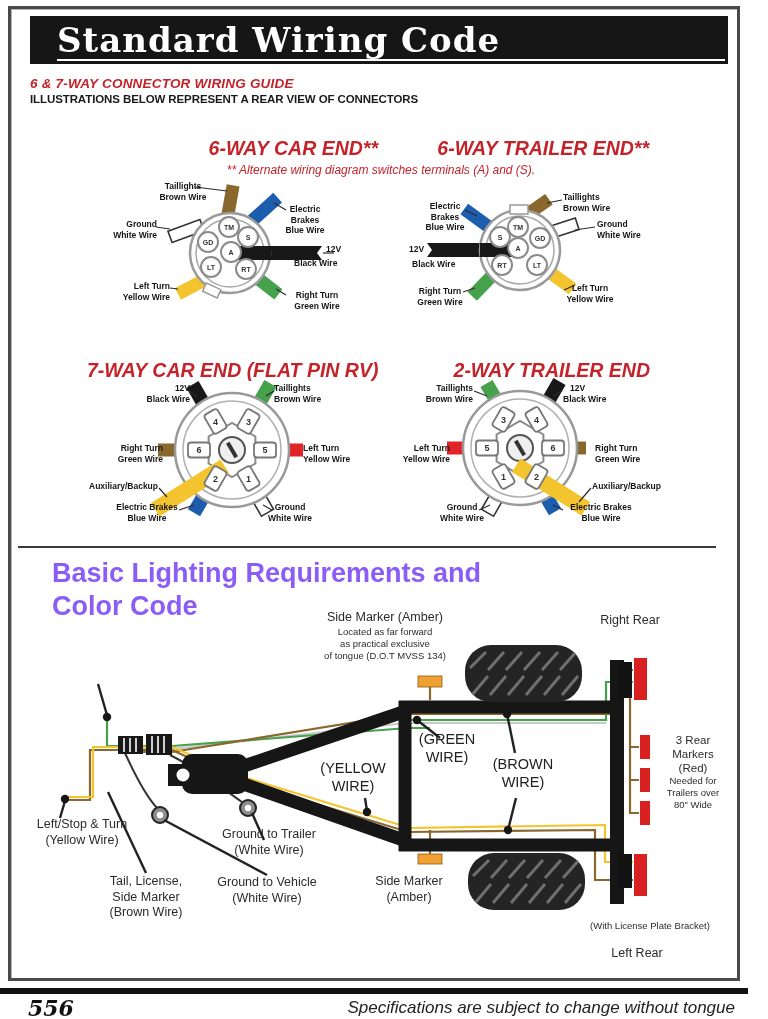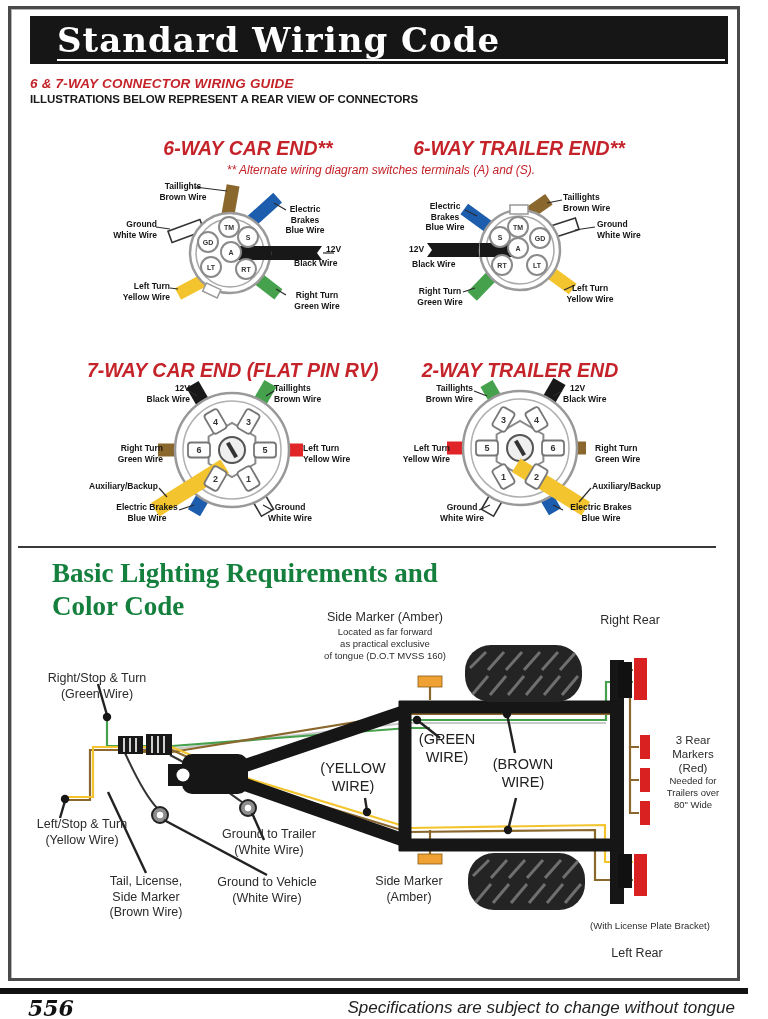--- a/index.html
+++ b/index.html
@@ -8,28 +8,28 @@
   .abs{position:absolute}
   
   #frame{position:absolute;left:8px;top:6px;width:726px;height:969px;border:3px solid #4a4a4a;box-shadow:1px 1px 0 #b5b5b5 inset}
   
   #hdrbar{position:absolute;left:30px;top:16px;width:698px;height:48px;background:#161616}
   #hdrtitle{position:absolute;left:27px;top:4px;color:#fff;font-family:"DejaVu Serif",serif;
             font-weight:bold;font-size:34px;letter-spacing:1px;white-space:nowrap}
   #hdrline{position:absolute;left:27px;right:3px;bottom:3px;height:2px;background:#fff}
   .redhead{position:absolute;left:30px;top:76px;font:italic bold 13.5px "Liberation Sans",sans-serif;color:#c4232a;letter-spacing:.2px}
   .subhead{position:absolute;left:30px;top:93px;font:bold 11.5px "Liberation Sans",sans-serif;color:#1a1a1a;letter-spacing:-0.1px}
-  .conn-title{position:absolute;font:italic bold 19.5px "Liberation Sans",sans-serif;color:#c4232a;text-align:center;white-space:nowrap}
+  .conn-title{position:absolute;font:italic bold 19.5px "Liberation Sans",sans-serif;color:#c4232a;text-align:right;white-space:nowrap}
   .footnote{position:absolute;font:italic 12px "Liberation Sans",sans-serif;color:#c4232a;text-align:center;white-space:nowrap}
   
   .wl{position:absolute;font:bold 8.5px/10.5px "Liberation Sans",sans-serif;color:#151515;white-space:nowrap}
   .wl.ra{text-align:right}.wl.ca{text-align:center}
   
   #divider{position:absolute;left:18px;top:546px;width:698px;height:2px;background:#3a3a3a}
-  .basict{position:absolute;left:52px;font-family:Liberation Serif, serif;font-weight:bold;font-size:27px;color:#15803d;white-space:nowrap}
+  .basict{position:absolute;left:52px;font-family:Liberation Sans, sans-serif;font-weight:bold;font-size:27px;color:#8b5cf6;white-space:nowrap}
   
   .bl{position:absolute;font:12.5px/15.5px "Liberation Sans",sans-serif;color:#2b2b2b;text-align:center;white-space:nowrap}
   .bl .sm{font-size:9.5px;line-height:12px}
   .paren{font:14.5px/17.5px "Liberation Sans",sans-serif;color:#222}
   
   #fbar{position:absolute;left:0;top:988px;width:768px;height:6px;background:#111}
   #fpage{position:absolute;left:28px;top:995px;font-family:"DejaVu Serif",serif;font-weight:bold;font-style:italic;font-size:22px;color:#111}
   #fnote{position:absolute;right:13px;top:998px;font:italic 17px "Liberation Sans",sans-serif;color:#222;white-space:nowrap}
   svg text{font-family:"Liberation Sans",sans-serif}
 </style>
@@ -513,27 +513,23 @@
         <circle cx="487" cy="74" r="4.2"></circle>
       <circle cx="488" cy="190" r="4.2"></circle>
         <circle cx="347" cy="172" r="4.2"></circle>
     </g>
   </svg>
 
   <div class="bl" style="left:297px;top:610px;width:176px">
     <div>Side Marker (Amber)</div>
     <div class="sm">Located as far forward</div>
     <div class="sm">as practical exclusive</div>
-    <div class="sm">of tongue (D.O.T MVSS 160)</div>
+    <div class="sm">of tongue (D.O.T MVSS 134)</div>
   </div>
   <div class="bl" style="left:594px;top:613px;width:72px">Right Rear</div>
-  <div class="bl" style="left:30px;top:671px;width:134px">
-    <div>Right/Stop &amp; Turn</div>
-    <div>(Green Wire)</div>
-  </div>
   <div class="bl paren" style="left:397px;top:731px;width:100px">
     <div>(GREEN</div>
     <div>WIRE)</div>
   </div>
   <div class="bl paren" style="left:303px;top:760px;width:100px">
     <div>(YELLOW</div>
     <div>WIRE)</div>
   </div>
   <div class="bl paren" style="left:473px;top:756px;width:100px">
     <div>(BROWN</div>

